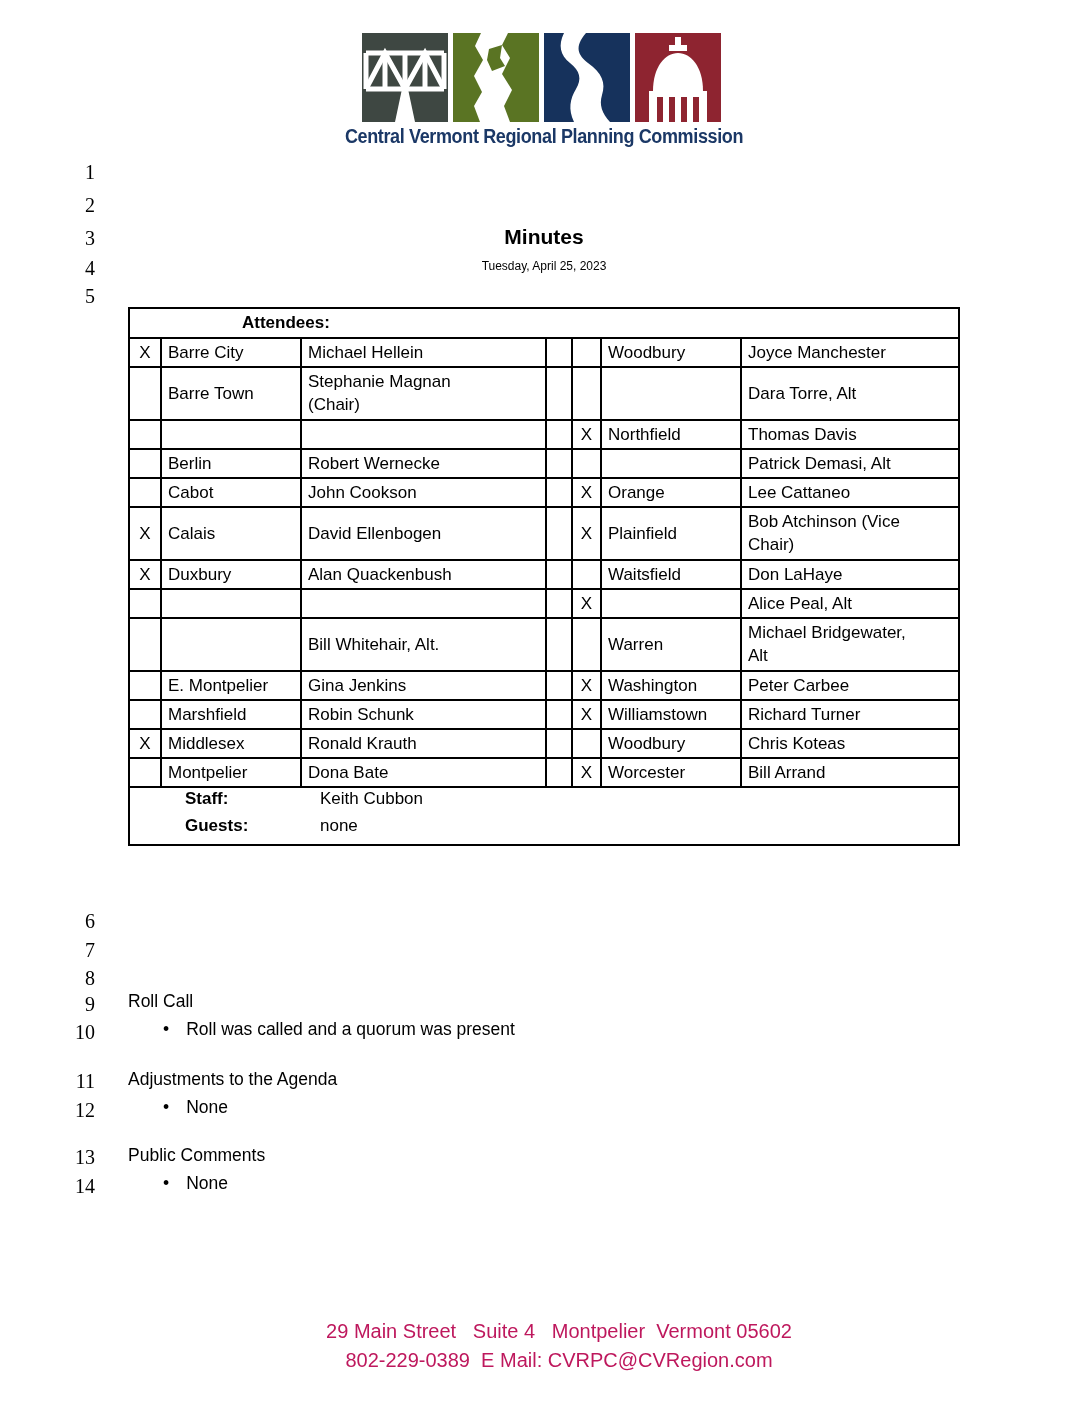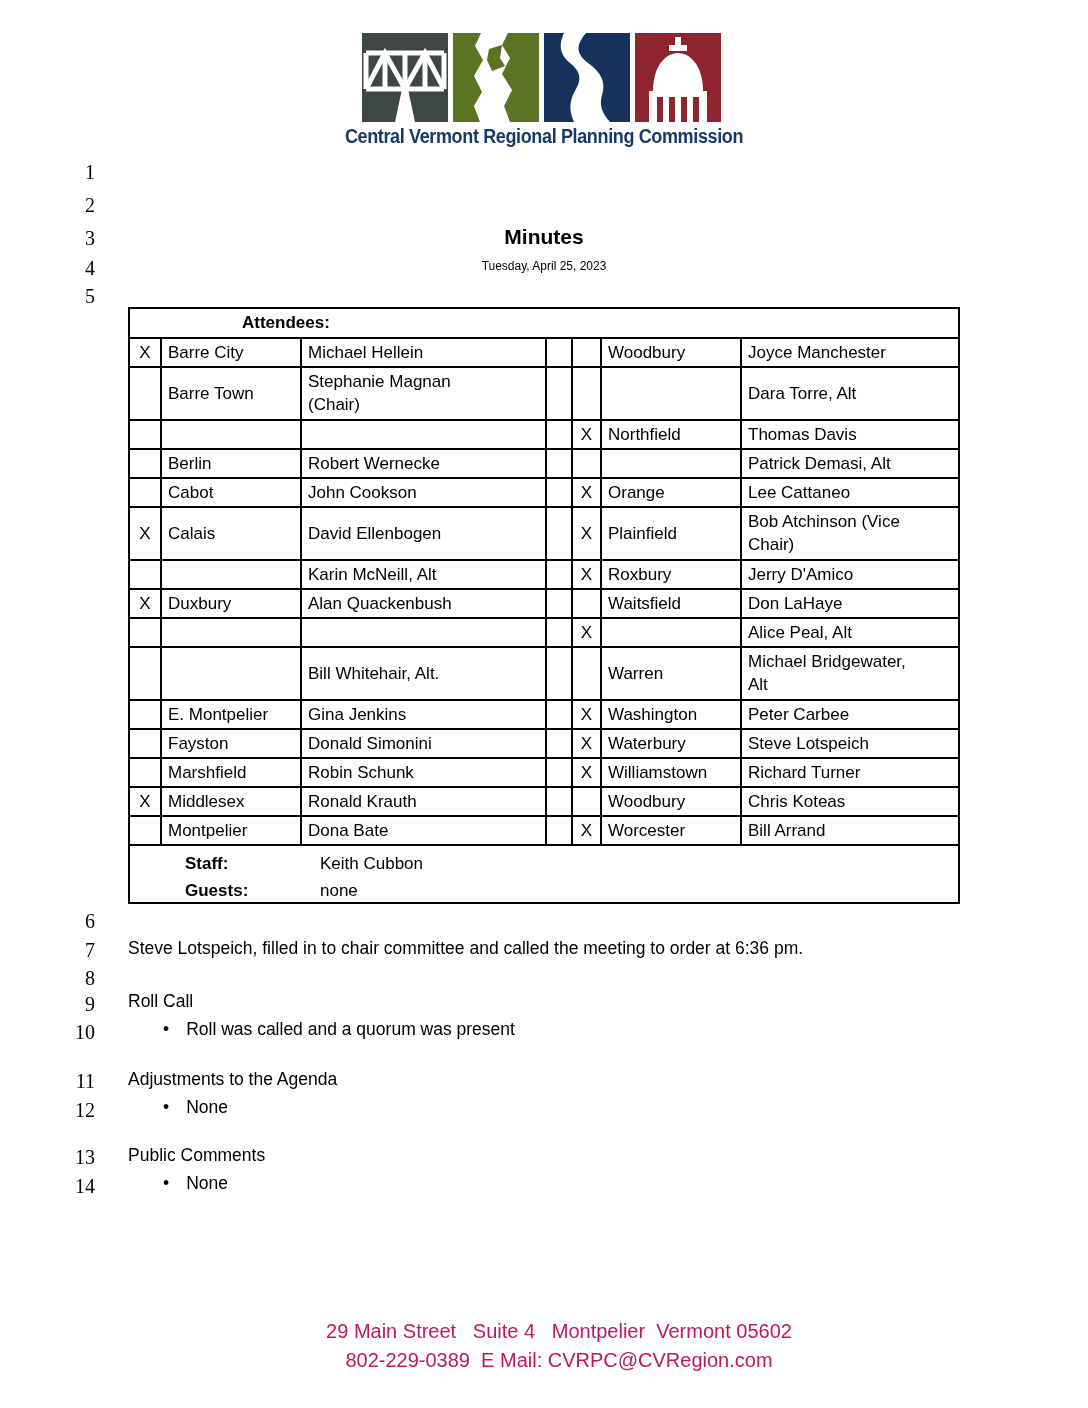--- a/index.html
+++ b/index.html
@@ -32,21 +32,21 @@
   
   .att{position:absolute;left:128px;top:307px;width:830px;border-collapse:collapse;
        table-layout:fixed;font-size:17px;}
   .att td{border:2px solid #000;padding:1px 6px;vertical-align:middle;overflow:hidden;}
   .att .hdr td{font-weight:bold;height:26px;padding-left:112px;}
   .att .r td{height:25px;}
   .att .tall td{height:49px;}
   .att .xc{text-align:center;padding:1px 2px;}
   .att .pre{white-space:pre-line;line-height:1.3;}
   .att .staffrow td{height:50px;padding-left:55px;vertical-align:middle;}
-  .staff-line{display:flex;align-items:flex-end;height:27px;}
+  .staff-line{display:flex;align-items:flex-start;height:27px;}
   .staff-label{display:inline-block;width:135px;font-weight:bold;}
 
   
   .body-line{position:absolute;left:128px;font-size:17.5px;}
   .heading{font-weight:normal;}
   .bullet-line{position:absolute;left:163px;font-size:17.5px;}
   .bullet-line .txt{margin-left:17px;}
 
   
   .footer-line{position:absolute;left:15px;width:1088px;text-align:center;color:#be185d;
@@ -171,29 +171,20 @@
       <td class="xc">X</td>
       <td>Calais</td>
       <td>David Ellenbogen</td>
       <td class="xc"></td>
       <td class="xc">X</td>
       <td>Plainfield</td>
       <td class="pre">Bob Atchinson (Vice
 Chair)</td>
     </tr>
     <tr class="r">
-      <td class="xc"></td>
-      <td></td>
-      <td>Karin McNeill, Alt</td>
-      <td class="xc"></td>
-      <td class="xc">X</td>
-      <td>Roxbury</td>
-      <td>Jerry D'Amico</td>
-    </tr>
-    <tr class="r">
       <td class="xc">X</td>
       <td>Duxbury</td>
       <td>Alan Quackenbush</td>
       <td class="xc"></td>
       <td class="xc"></td>
       <td>Waitsfield</td>
       <td>Don LaHaye</td>
     </tr>
     <tr class="r">
       <td class="xc"></td>
@@ -215,29 +206,20 @@
 Alt</td>
     </tr>
     <tr class="r">
       <td class="xc"></td>
       <td>E. Montpelier</td>
       <td>Gina Jenkins</td>
       <td class="xc"></td>
       <td class="xc">X</td>
       <td>Washington</td>
       <td>Peter Carbee</td>
-    </tr>
-    <tr class="r">
-      <td class="xc"></td>
-      <td>Fayston</td>
-      <td>Donald Simonini</td>
-      <td class="xc"></td>
-      <td class="xc">X</td>
-      <td>Waterbury</td>
-      <td>Steve Lotspeich</td>
     </tr>
     <tr class="r">
       <td class="xc"></td>
       <td>Marshfield</td>
       <td>Robin Schunk</td>
       <td class="xc"></td>
       <td class="xc">X</td>
       <td>Williamstown</td>
       <td>Richard Turner</td>
     </tr>
@@ -268,21 +250,20 @@
         </div>
         <div class="staff-line">
           <span class="staff-label">Guests:</span>
           <span class="staff-value">none</span>
         </div>
       </td>
     </tr>
   </tbody>
     </table>
 
-  <div class="body-line" style="top:938px">Steve Lotspeich, filled in to chair committee and called the meeting to order at 6:36 pm.</div>
 
   <div class="body-line heading" style="top:991px">Roll Call</div>
   <div class="bullet-line" style="top:1019px">
     <span>•</span><span class="txt">Roll was called and a quorum was present</span>
   </div>
 
   <div class="body-line heading" style="top:1069px">Adjustments to the Agenda</div>
   <div class="bullet-line" style="top:1097px">
     <span>•</span><span class="txt">None</span>
   </div>

